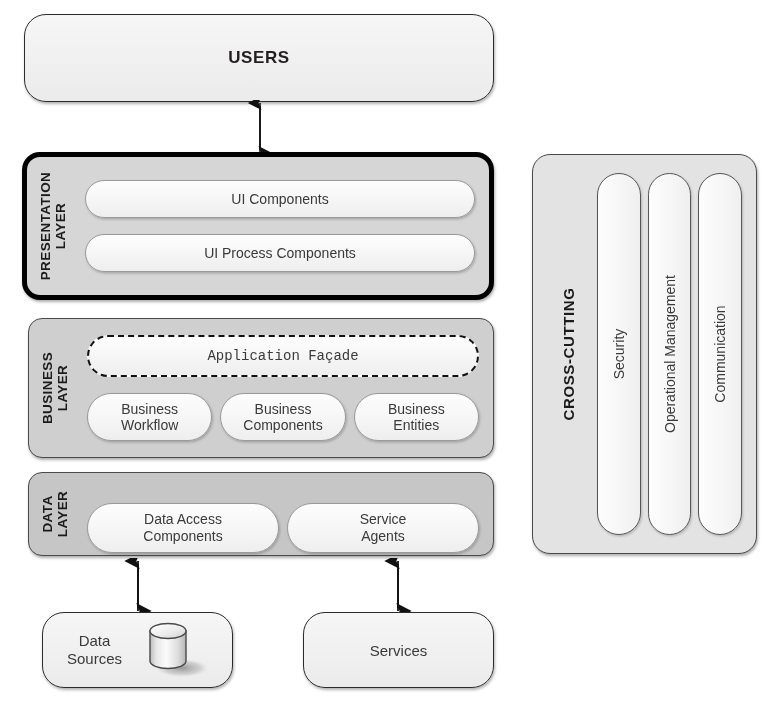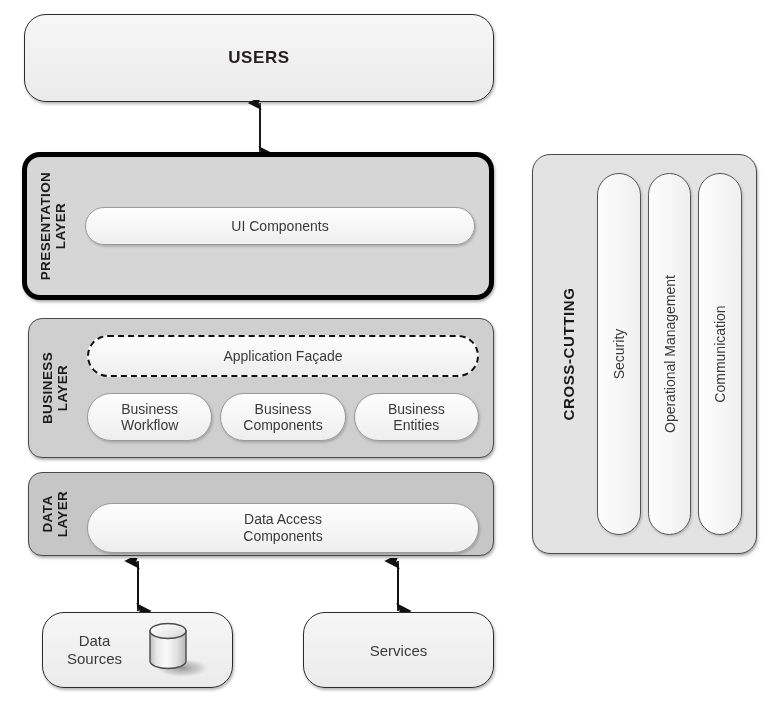--- a/index.html
+++ b/index.html
@@ -168,20 +168,21 @@
     width: 100%;
     height: 38px;
   }
 
   .pill-dashed {
     width: 100%;
     height: 42px;
     border: 2px dashed #111111;
     border-radius: 24px;
     box-shadow: none;
+    font-family: Liberation Mono, monospace;
   }
 
   .pill-row {
     display: flex;
     flex-direction: row;
     gap: 8px;
     width: 100%;
   }
   .pill-row .pill {
     flex: 1 1 0;
@@ -274,20 +275,21 @@
     <line x1="14" y1="50" x2="14" y2="3" stroke="#111111" stroke-width="1.6" marker-end="url(#ah-up)"></line>
     <line x1="14" y1="6" x2="14" y2="53" stroke="#111111" stroke-width="1.6" marker-end="url(#ah-dn)"></line>
   </svg>
 
   <div class="layer" id="presentation-layer">
     <div class="layer-title">
       <span class="vtext"><span>PRESENTATION</span><br><span>LAYER</span></span>
     </div>
     <div class="layer-body">
       <div class="pill pill-wide">UI Components</div>
+      <div class="pill pill-wide">UI Process Components</div>
     </div>
   </div>
 
   <div class="layer" id="business-layer">
     <div class="layer-title">
       <span class="vtext"><span>BUSINESS</span><br><span>LAYER</span></span>
     </div>
     <div class="layer-body">
       <div class="pill pill-dashed">Application Façade</div>
       <div class="pill-row">
@@ -302,20 +304,22 @@
   </div>
 
   <div class="layer" id="data-layer">
     <div class="layer-title">
       <span class="vtext"><span>DATA</span><br><span>LAYER</span></span>
     </div>
     <div class="layer-body">
       <div class="pill-row">
         <div class="pill">Data Access
 Components</div>
+        <div class="pill">Service
+Agents</div>
       </div>
     </div>
   </div>
 
   <svg class="arrow" style="left:124px; top:558px;" width="28" height="56" viewBox="0 0 28 56">
     <line x1="14" y1="50" x2="14" y2="3" stroke="#111111" stroke-width="1.8" marker-end="url(#ah-up)"></line>
     <line x1="14" y1="6" x2="14" y2="53" stroke="#111111" stroke-width="1.8" marker-end="url(#ah-dn)"></line>
   </svg>
 
   <svg class="arrow" style="left:384px; top:558px;" width="28" height="56" viewBox="0 0 28 56">

